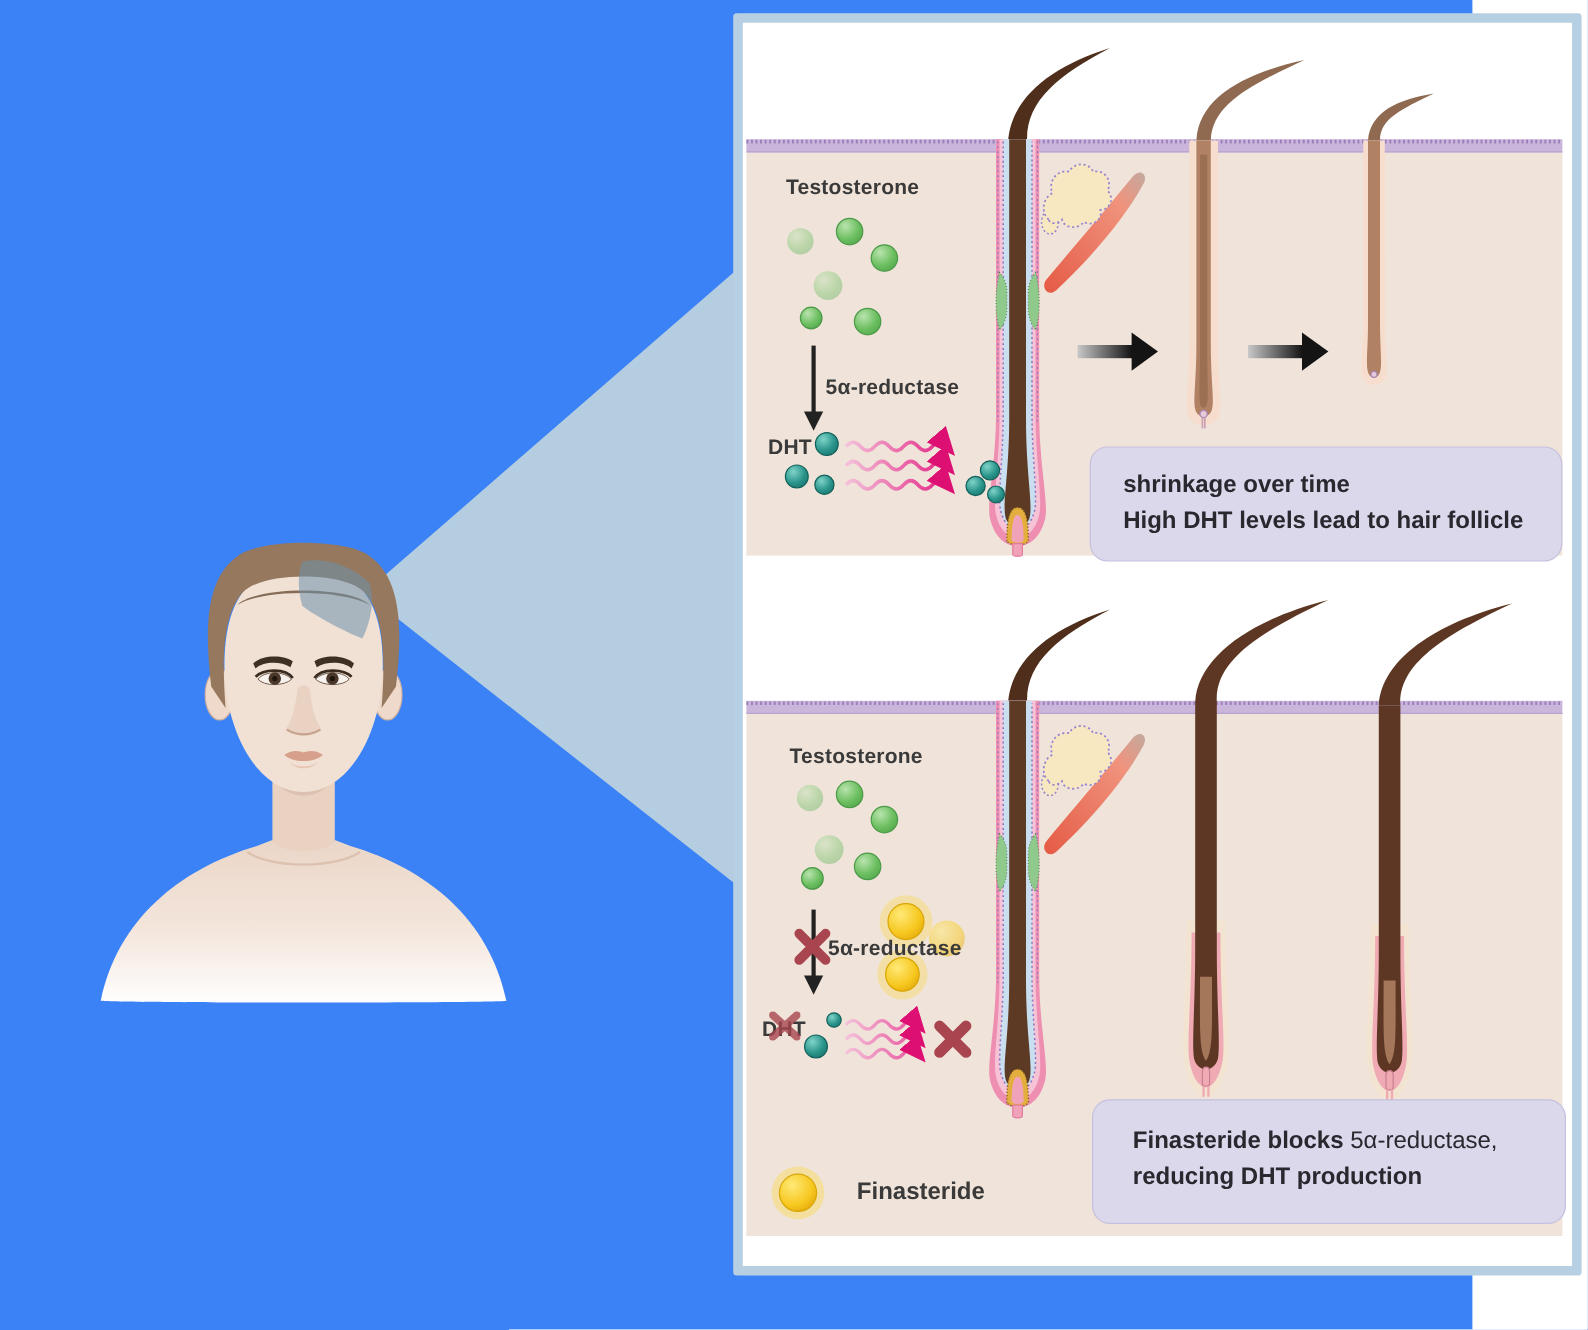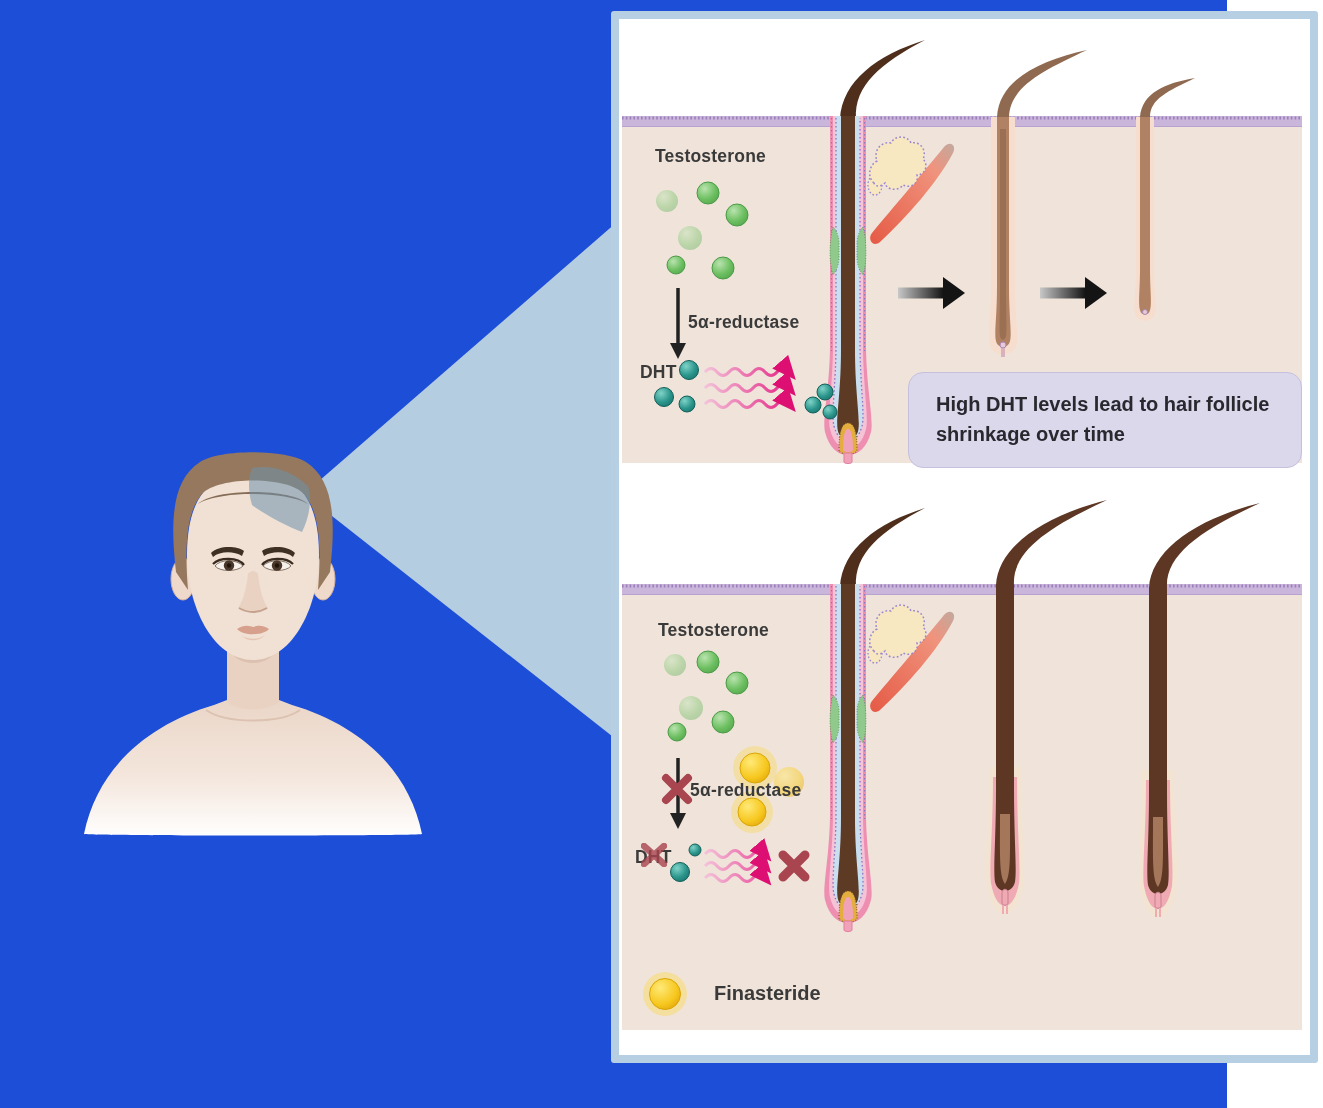--- a/index.html
+++ b/index.html
@@ -1,18 +1,18 @@
 <!DOCTYPE html>
 <html style="--border-blue: #b7cfe2; --beam-blue: #b5cde1; --panel-beige: #f0e4da; --skin-band-purple: #cab5db; --caption-bg: #dbd8ec; --caption-text: #28282e; --label-dark: #3a3a3a; --testosterone-green: #5fb356; --dht-teal: #21867d; --finasteride-yellow: #f2c31b; --dht-signal-pink: #e0137a; --block-red: #a8454f; --hair-brown: #5d3a24; --follicle-pink: #ee8fb2; --muscle-red: #e55a45;"><head>
 <meta charset="utf-8">
 <style>
   html,body{margin:0;padding:0;background:#fff;}
   body{width:1323px;height:1108px;position:relative;overflow:hidden;
        font-family:"Liberation Sans", sans-serif;}
-  .canvas{position:absolute;inset:0;width:1227px;height:1108px;background:#1d4ed8;}
+  .canvas{position:absolute;inset:0;width:1227px;height:1108px;background:#3b82f6;}
   .scene{position:absolute;left:0;top:0;}
   
   .zoombox{position:absolute;left:611px;top:11px;width:707px;height:1052px;
            box-sizing:border-box;border:8px solid var(--border-blue,#b7cfe2);
            border-radius:3px;background:#fff;}
   .art{position:absolute;left:0;top:0;}
   .lbl{position:absolute;font-weight:700;font-size:17.5px;letter-spacing:.2px;
        color:var(--label-dark,#3a3a3a);white-space:nowrap;z-index:3;}
   .caption{position:absolute;background:var(--caption-bg,#dbd8ec);
            border:1.5px solid #c5c0de;border-radius:15px;z-index:2;
@@ -296,28 +296,34 @@
           <circle cx="46" cy="975" r="15.5" fill="url(#gYellow)" stroke="#d9a606" stroke-width="1"></circle>
         </g>
       </g>
     </svg>
 
     <div class="lbl" style="left:36px;top:127px;">Testosterone</div>
     <div class="lbl" style="left:69px;top:293px;">5α-reductase</div>
     <div class="lbl" style="left:21px;top:343px;">DHT</div>
 
     <div class="caption cap-top">
+      <div class="cl">shrinkage over time</div>
       <div class="cl">High DHT levels lead to hair follicle</div>
-      <div class="cl">shrinkage over time</div>
     </div>
 
     <div class="lbl" style="left:39px;top:601px;">Testosterone</div>
     <div class="lbl" style="left:71px;top:761px;">5α-reductase</div>
     <div class="lbl" style="left:16px;top:828px;">DHT</div>
 
     <svg class="x-over" style="left:22px;top:824px;" width="26" height="24">
       <path d="M3,3 L23,21 M23,3 L3,21" stroke="#a8454f" stroke-width="6.5" stroke-linecap="round" opacity="0.8"></path>
     </svg>
 
+    <div class="caption cap-bot">
+      <div class="cl">
+        <span>Finasteride blocks</span><span class="w400"> 5α-reductase,</span>
+      </div>
+      <div class="cl">reducing DHT production</div>
+    </div>
 
     <div class="legend-lbl">Finasteride</div>
   </div>
 </div>
 
 </body></html>

